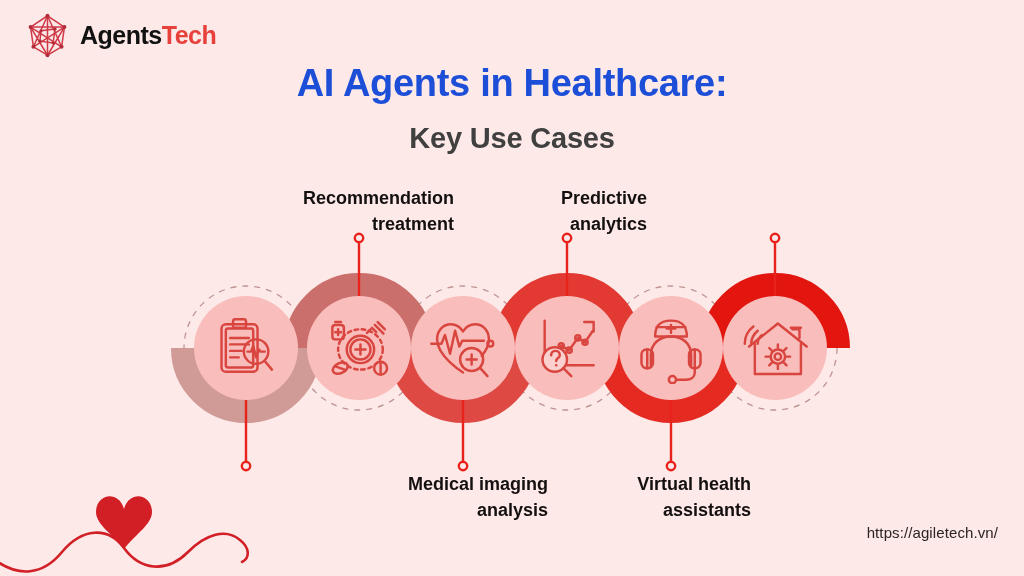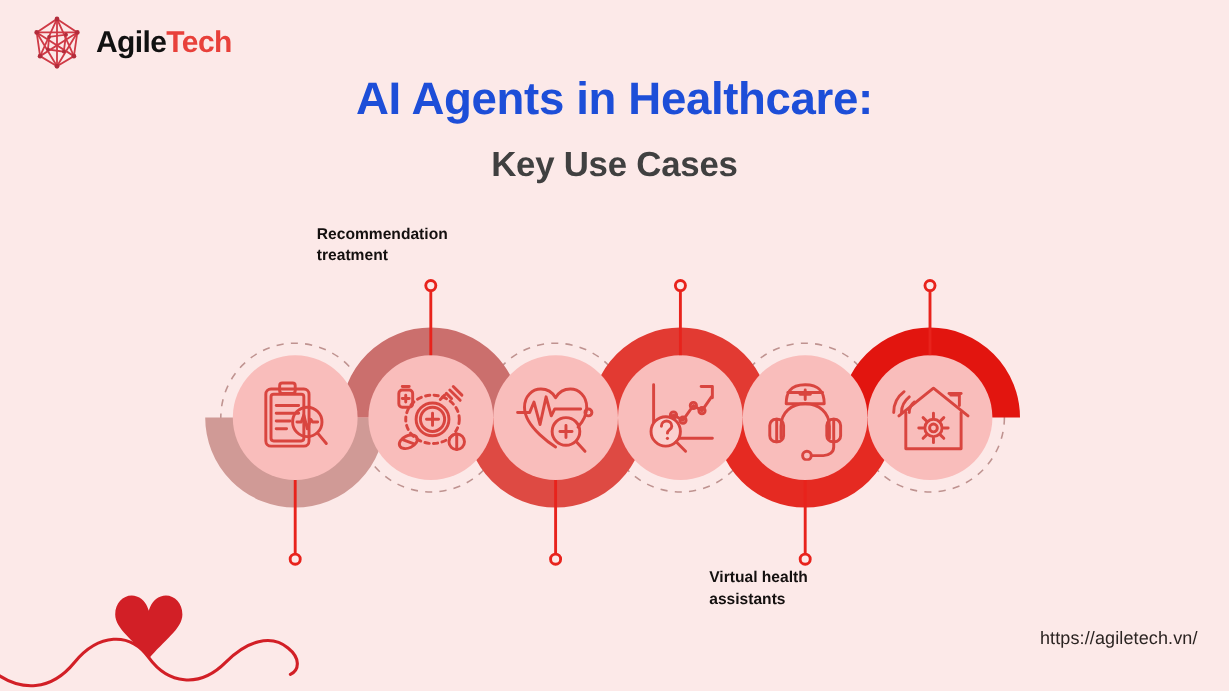--- a/index.html
+++ b/index.html
@@ -27,22 +27,22 @@
   .subtitle{
     position:absolute;left:0;top:122px;width:1024px;text-align:center;
     font-size:29px;font-weight:700;color:#404040;letter-spacing:-0.2px;
   }
 
   
   .diagram{position:absolute;left:0;top:0;width:1024px;height:576px;}
 
   
   .label{
-    position:absolute;text-align:left;color:#14100f;
-    font-size:13px;font-weight:700;line-height:1.42;
+    position:absolute;text-align:right;color:#14100f;
+    font-size:18px;font-weight:700;line-height:1.42;
     white-space:pre-line;
   }
 
   
   .url{
     position:absolute;right:26px;top:524px;
     font-size:15px;color:#2b2422;font-weight:400;letter-spacing:.1px;
   }
 </style>
 </head>
@@ -64,21 +64,21 @@
         <circle cx="80" cy="74" r="4.2"></circle>
           <circle cx="50" cy="92" r="4.2"></circle>
         <circle cx="20" cy="74" r="4.2"></circle>
           <circle cx="14" cy="32" r="4.2"></circle>
         <circle cx="36" cy="40" r="3.4"></circle>
           <circle cx="66" cy="36" r="3.4"></circle>
         <circle cx="62" cy="66" r="3.4"></circle>
           <circle cx="34" cy="62" r="3.4"></circle>
       </g>
     </svg>
-    <div class="logo-text"><span class="logo-agile">Agile</span><span class="logo-tech">Tech</span></div>
+    <div class="logo-text"><span class="logo-agile">Agents</span><span class="logo-tech">Tech</span></div>
   </div>
 
   <div class="title">AI Agents in Healthcare:</div>
   <div class="subtitle">Key Use Cases</div>
 
   <svg class="diagram" viewBox="0 0 1024 576">
     <defs>
 
       <symbol id="ic1" viewBox="0 0 100 100">
         <g fill="none" stroke="#d9453f" stroke-width="3.4" stroke-linecap="round" stroke-linejoin="round">
@@ -220,18 +220,22 @@
     </g>
 
     <g>
       <path d="M -10 556 C 18 580 44 574 62 552 C 82 528 108 526 124 548 C 140 570 166 574 188 552 C 206 534 226 528 240 540 C 250 548 250 558 242 562" fill="none" stroke="#d21f26" stroke-width="2.6" stroke-linecap="round"></path>
     </g>
     <path d="M124 549 C 112 534 96 524 96 512 C 96 501 105 494 114 497 C 120 499 123 505 124 509 C 125 505 128 499 134 497 C 143 494 152 501 152 512 C 152 524 136 534 124 549 Z" fill="#d21f26"></path>
   </svg>
 
   <div class="label" style="left:264px;top:186px;width:190px;">Recommendation
 treatment</div>
+  <div class="label" style="left:378px;top:472px;width:170px;">Medical imaging
+analysis</div>
+  <div class="label" style="left:487px;top:186px;width:160px;">Predictive
+analytics</div>
   <div class="label" style="left:591px;top:472px;width:160px;">Virtual health
 assistants</div>
 
   <div class="url">https://agiletech.vn/</div>
 
 </div>
 
 </body></html>

